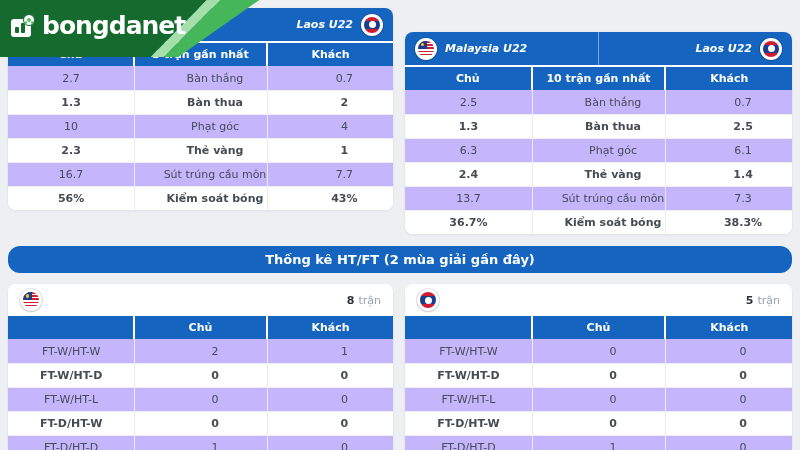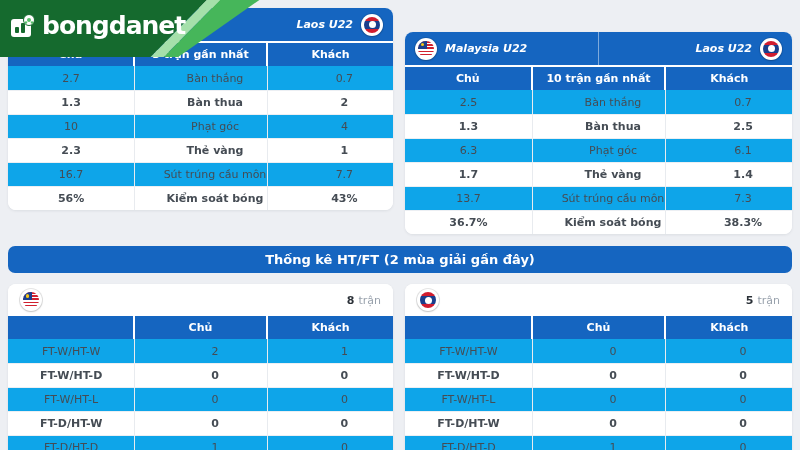--- a/index.html
+++ b/index.html
@@ -28,21 +28,21 @@
   .gap-line { height:2px; background:#fff; }
 
   
   .thead { display:grid; grid-template-columns:1fr 1.05fr 1fr; gap:2px; background:#fff; }
   .th {
     height:23px; background:#1565c0; color:#fff; font-weight:bold; font-size:11px;
     display:flex; align-items:center; justify-content:center;
   }
   
   .tr { display:grid; grid-template-columns:1fr 1.05fr 1fr; height:24px; box-sizing:border-box; }
-  .tr.odd  { background:#0ea5e9; }
+  .tr.odd  { background:#c4b5fd; }
   .tr.even { background:#fff;font-weight:bold; }
   .tr + .tr { border-top:1px solid #eceff3; }
   .td {
     display:flex; align-items:center; justify-content:center;
     font-size:11px; color:#454c54; overflow:hidden; white-space:nowrap;
   }
   .td + .td { border-left:1px solid #e8ebef;padding-left:28px; }
 
   
   .flag-badge {
@@ -61,21 +61,21 @@
     content:""; position:absolute; left:0; top:0; width:58%; height:50%; background:#1a3e8c;
   }
   .flag.malaysia::after {
     content:""; position:absolute; left:2.5px; top:2px; width:3.5px; height:3.5px;
     border-radius:50%; background:#f5c518;
   }
 
   
   .banner {
     position:absolute; left:8px; top:246px; width:784px; height:27px; box-sizing:border-box;
-    background:#1565c0; border-radius:7px; display:flex; align-items:center; justify-content:center;
+    background:#1565c0; border-radius:12px; display:flex; align-items:center; justify-content:center;
     color:#fff; font-weight:bold; font-size:13px;
   }
 
   
   .flag-row {
     height:32px; display:flex; align-items:center; justify-content:space-between;
     padding:0 12px; background:#fff;
   }
   .matches { font-size:11px; display:flex; align-items:baseline; gap:4px; }
   .matches .count { font-weight:bold; color:#2b3138; }
@@ -177,21 +177,21 @@
       <div class="td">1.3</div>
       <div class="td">Bàn thua</div>
       <div class="td">2.5</div>
     </div>
     <div class="tr odd">
       <div class="td">6.3</div>
       <div class="td">Phạt góc</div>
       <div class="td">6.1</div>
     </div>
     <div class="tr even">
-      <div class="td">1.7</div>
+      <div class="td">2.4</div>
       <div class="td">Thẻ vàng</div>
       <div class="td">1.4</div>
     </div>
     <div class="tr odd">
       <div class="td">13.7</div>
       <div class="td">Sút trúng cầu môn</div>
       <div class="td">7.3</div>
     </div>
     <div class="tr even">
       <div class="td">36.7%</div>

